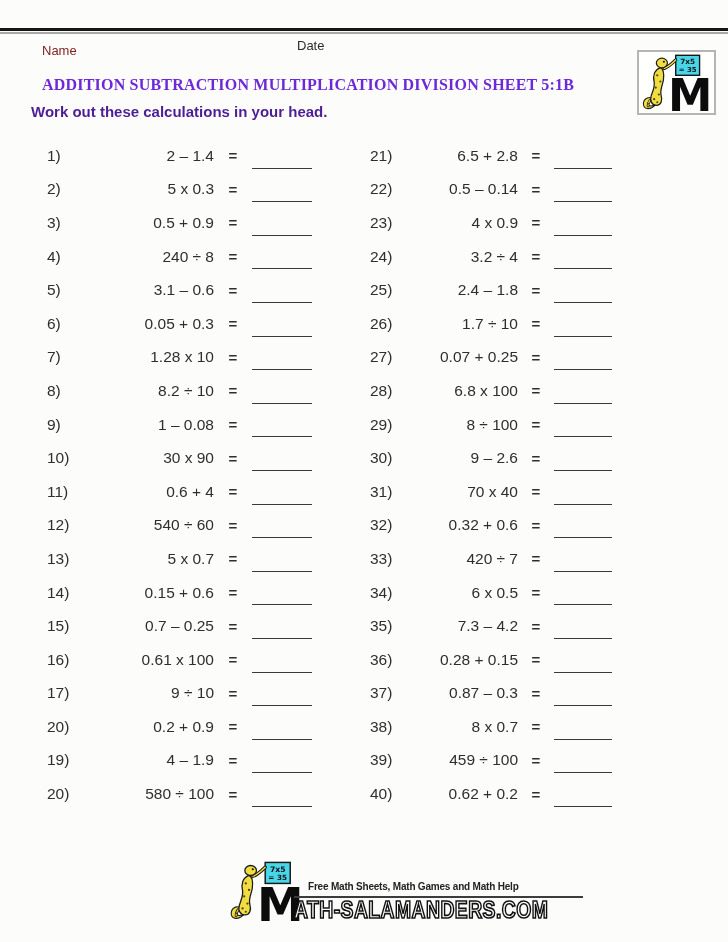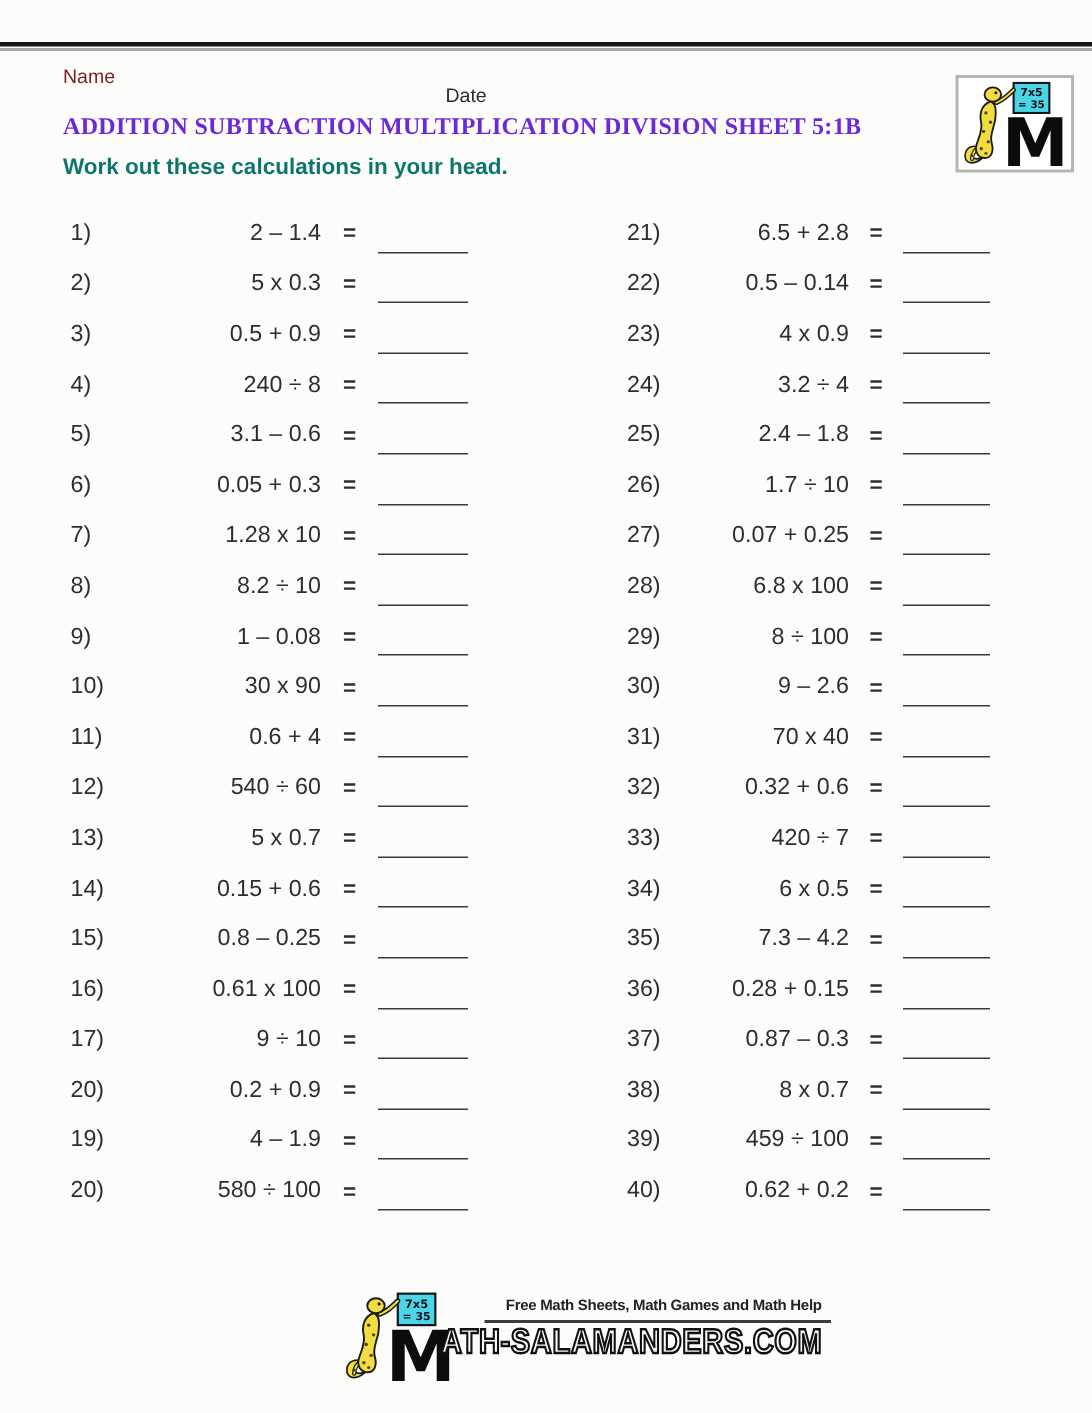--- a/index.html
+++ b/index.html
@@ -10,47 +10,47 @@
     -webkit-font-smoothing:antialiased;
   }
   .abs{position:absolute;}
 
   
   .rule-black{top:28px;left:0;width:728px;height:3px;background:#161616;}
   .rule-gray{top:32px;left:0;width:728px;height:2px;background:#a8a8a8;}
 
   
   .name-label{top:43px;left:42px;font-size:13px;color:#7f1d1d;}
-  .date-label{top:56px;left:297px;font-size:13px;color:#2b2b2b;}
+  .date-label{top:38px;left:297px;font-size:13px;color:#2b2b2b;}
 
   
   .logo-box{top:50px;left:637px;width:79px;height:65px;border:2px solid #b5b5b5;
     background:#fffffe;box-sizing:border-box;display:flex;align-items:center;justify-content:center;}
 
   
   .sheet-title{top:76px;left:42px;width:600px;
     font-family:"Liberation Serif", serif;font-weight:bold;
     font-size:16px;letter-spacing:0.2px;color:#6d28d9;white-space:nowrap;}
-  .sheet-subtitle{top:103px;left:42px;font-size:15px;font-weight:600;color:#0f766e;}
+  .sheet-subtitle{top:103px;left:31px;font-size:15px;font-weight:600;color:#4c1d95;}
 
   
   .col{top:139px;}
   .col-left{left:42px;}
   .col-right{left:365px;}
   .prow{display:grid;grid-template-columns:54px 112px 26px 60px;column-gap:6px;
     height:33.6px;align-items:center;}
-  .col-right .prow{grid-template-columns:50px 98px 26px 58px;column-gap:5px;margin-left:48px;}
+  .col-right .prow{grid-template-columns:50px 98px 26px 58px;column-gap:5px;}
   .pnum{font-size:15.5px;color:#2e2e2e;padding-left:5px;}
   .pexpr{text-align:right;font-size:15.5px;color:#2e2e2e;white-space:nowrap;}
   .peq{text-align:center;font-size:15px;font-weight:600;color:#2e2e2e;}
   .pblank{height:24px;border-bottom:1.8px solid #3a3a3a;align-self:end;margin-bottom:4px;}
 
   
   .footer{top:860px;left:228px;display:flex;align-items:flex-end;}
-  .footer-right{margin-left:-10px;display:flex;flex-direction:column;margin-bottom:17px;align-items:center;}
+  .footer-right{margin-left:-10px;display:flex;flex-direction:column;margin-bottom:1px;}
   .tagline{font-size:10px;font-weight:bold;color:#222;letter-spacing:-0.2px;
     white-space:nowrap;padding:0 6px 4px 14px;border-bottom:2.5px solid #3c3c3c;}
   .wordmark{font-size:22px;font-weight:bold;line-height:1;margin-top:2px;
     white-space:nowrap;color:#fdfdfd;-webkit-text-stroke:1.6px #111;
     letter-spacing:0.5px;transform:scale(0.88,1.05);transform-origin:left bottom;
     font-family:"Liberation Sans", sans-serif;}
 
   svg text{font-family:"DejaVu Sans", sans-serif;}
 </style>
 </head>
@@ -179,21 +179,21 @@
       <div class="pblank"></div>
     </div>
     <div class="prow">
       <div class="pnum">14)</div>
       <div class="pexpr">0.15 + 0.6</div>
       <div class="peq">=</div>
       <div class="pblank"></div>
     </div>
     <div class="prow">
       <div class="pnum">15)</div>
-      <div class="pexpr">0.8 – 0.25</div>
+      <div class="pexpr">0.7 – 0.25</div>
       <div class="peq">=</div>
       <div class="pblank"></div>
     </div>
     <div class="prow">
       <div class="pnum">16)</div>
       <div class="pexpr">0.61 x 100</div>
       <div class="peq">=</div>
       <div class="pblank"></div>
     </div>
     <div class="prow">

